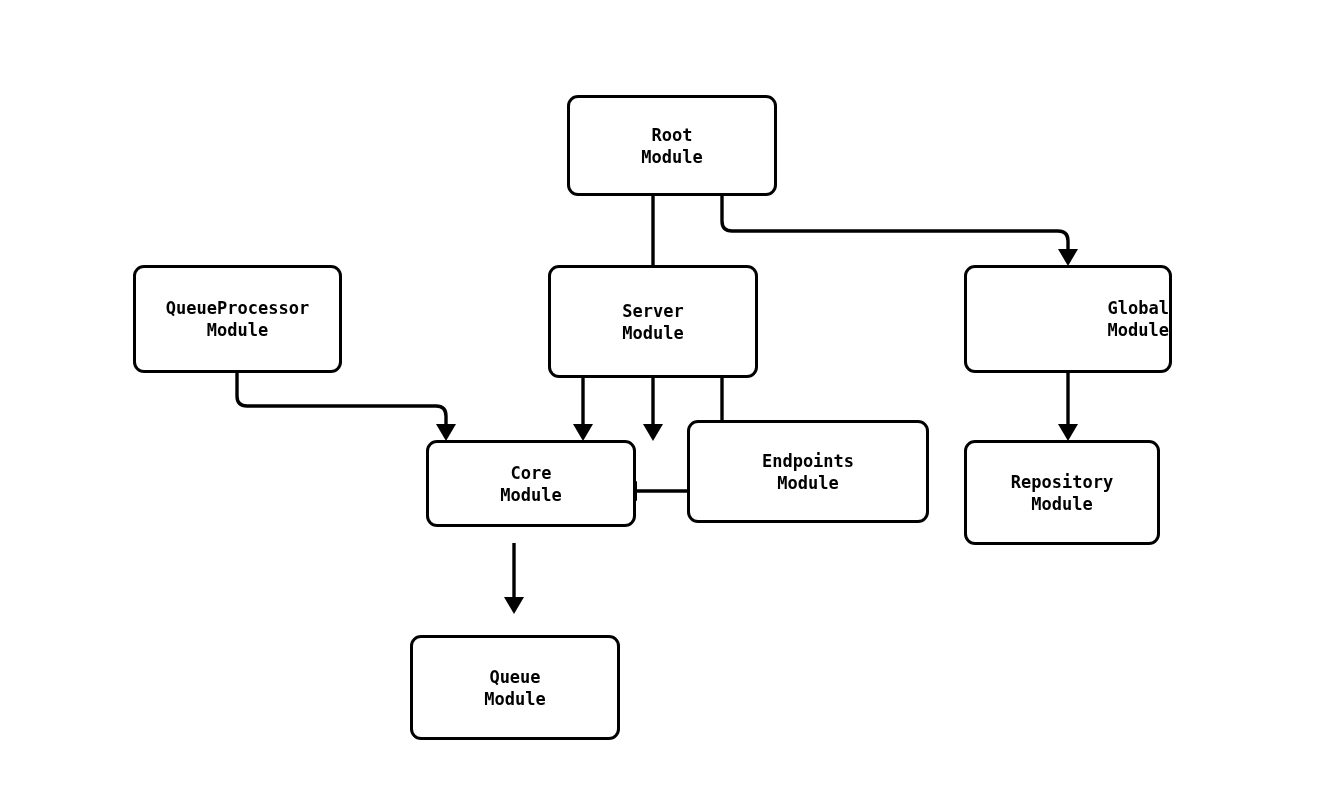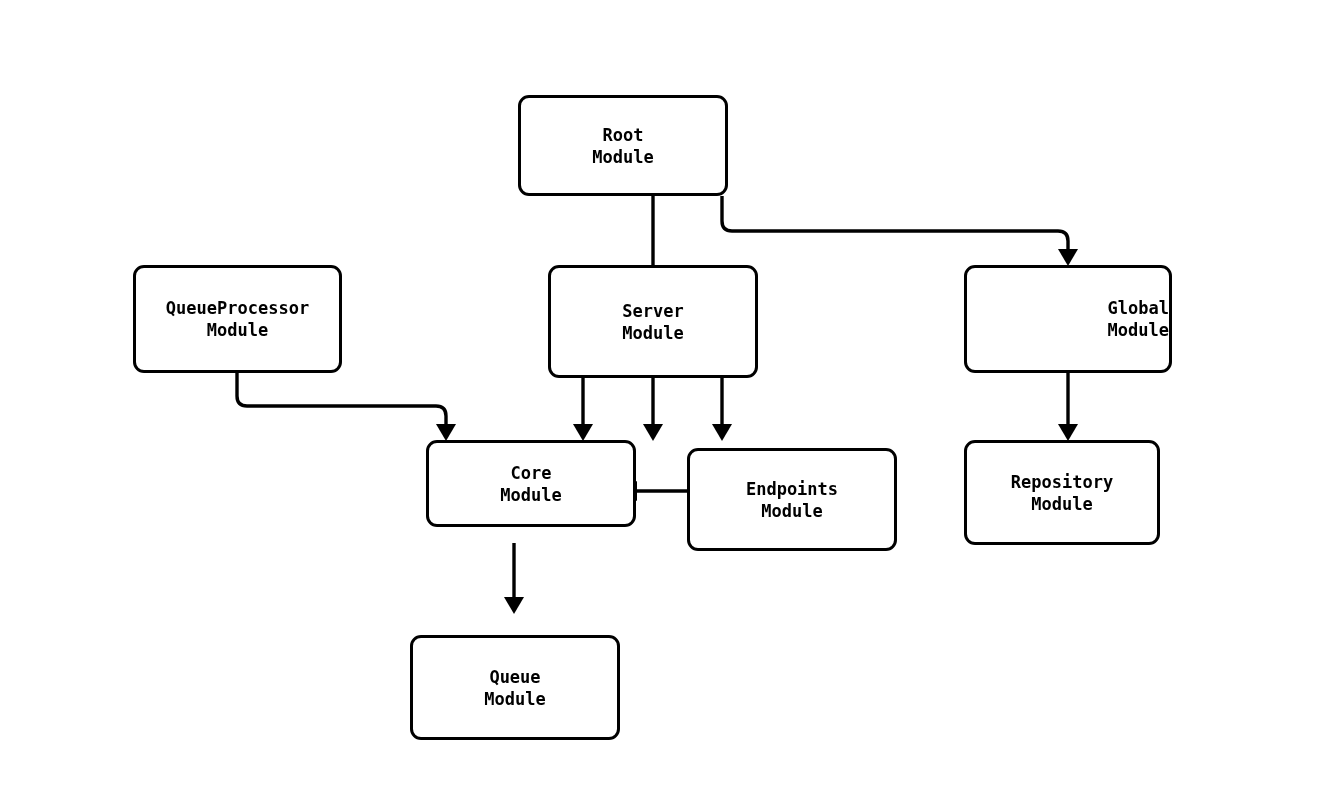--- a/index.html
+++ b/index.html
@@ -92,21 +92,21 @@
       <path d="M1068,373 L1068,425" stroke="#000000" stroke-width="3.4" fill="none"></path>
       <path d="M1058,424 L1068,441 L1078,424 z" fill="#000000"></path>
     </g>
 
     <g>
       <path d="M514,543 L514,598" stroke="#000000" stroke-width="3.4" fill="none"></path>
       <path d="M504,597 L514,614 L524,597 z" fill="#000000"></path>
     </g>
   </svg>
 
-  <div class="node" style="left:518px; top:95px; width:210px; height:101px;">
+  <div class="node" style="left:567px; top:95px; width:210px; height:101px;">
     <span class="node-label">Root
 Module</span>
   </div>
 
   <div class="node" style="left:133px; top:265px; width:209px; height:108px;">
     <span class="node-label">QueueProcessor
 Module</span>
   </div>
 
   <div class="node" style="left:548px; top:265px; width:210px; height:113px;">
@@ -117,21 +117,21 @@
   <div class="node" style="left:964px; top:265px; width:208px; height:108px;justify-content:flex-end;">
     <span class="node-label">Global
 Module</span>
   </div>
 
   <div class="node" style="left:426px; top:440px; width:210px; height:87px;">
     <span class="node-label">Core
 Module</span>
   </div>
 
-  <div class="node" style="left:687px; top:448px; width:210px; height:103px;">
+  <div class="node" style="left:687px; top:420px; width:242px; height:103px;">
     <span class="node-label">Endpoints
 Module</span>
   </div>
 
   <div class="node" style="left:964px; top:440px; width:196px; height:105px;">
     <span class="node-label">Repository
 Module</span>
   </div>
 
   <div class="node" style="left:410px; top:635px; width:210px; height:105px;">

